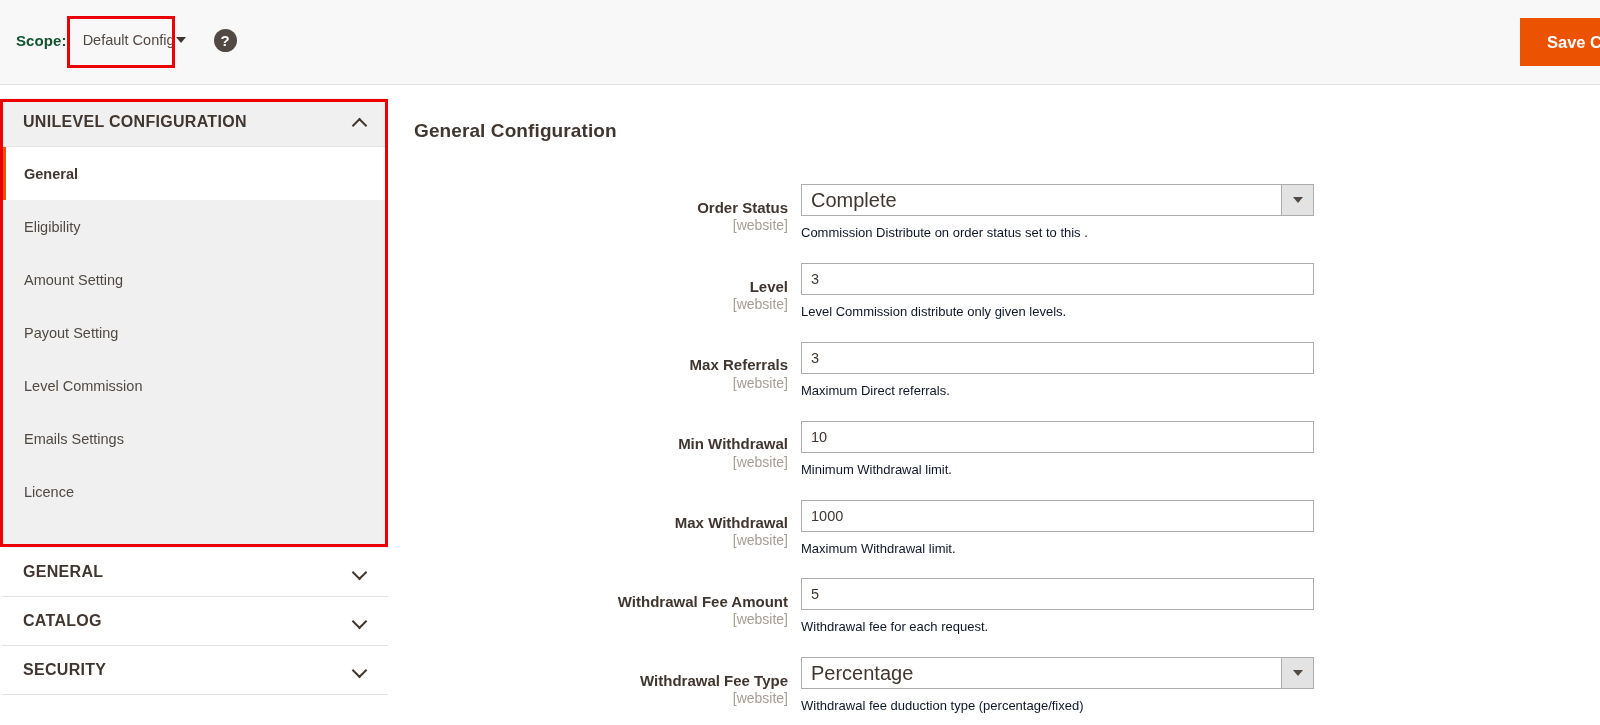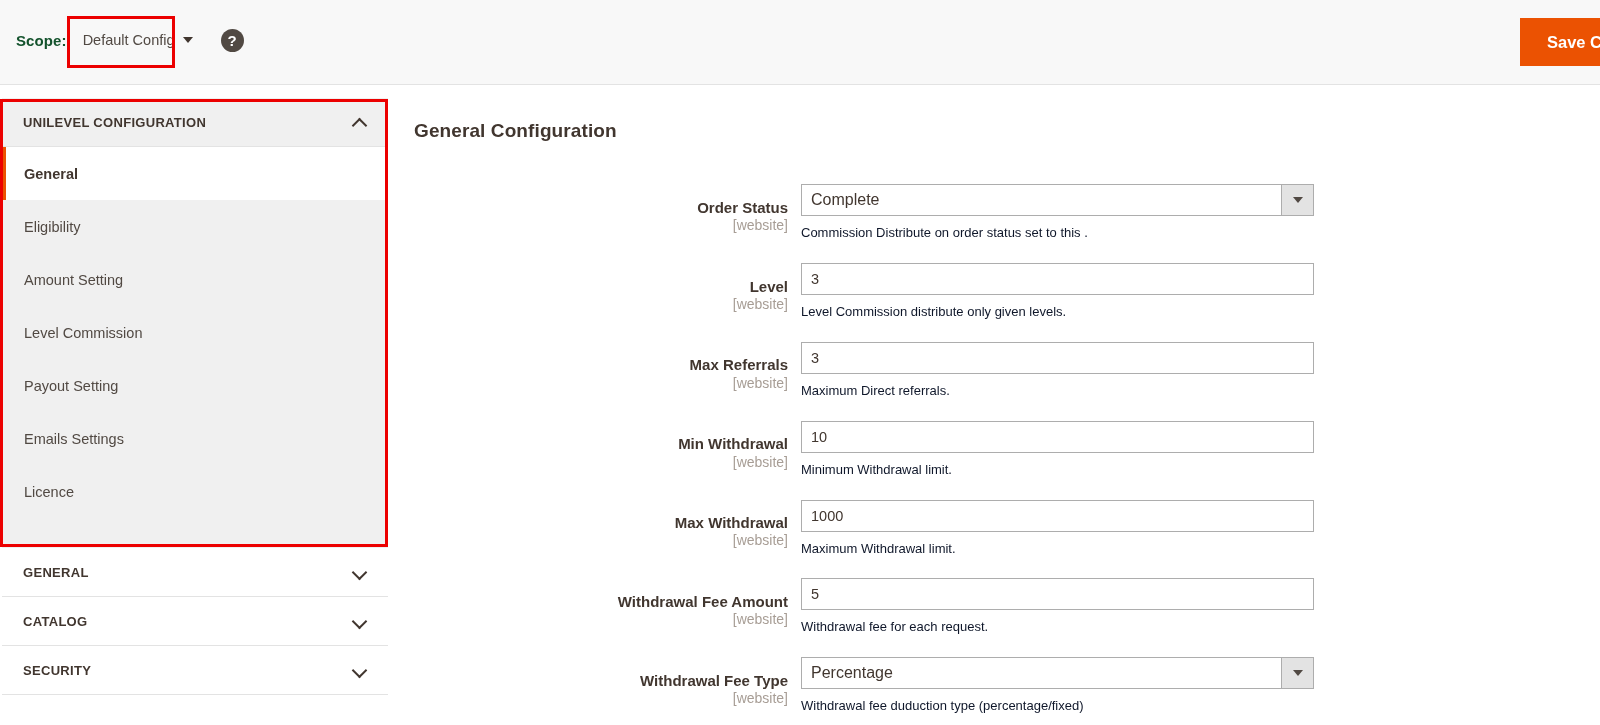--- a/index.html
+++ b/index.html
@@ -49,21 +49,21 @@
     height: 52px;
     border: 3px solid #ec0000;
     background: transparent;
     pointer-events: none;
     z-index: 5;
   }
 
   .scope-select {
     display: inline-flex;
     align-items: center;
-    gap: 8px;
+    gap: 1px;
     background: transparent;
     border: none;
     font-size: 14.5px;
     color: #514943;
     cursor: pointer;
     padding: 4px 2px;
     font-family: "Liberation Sans", sans-serif;
   }
 
   .caret-down {
@@ -136,21 +136,21 @@
     border-bottom: 1px solid #e3e3e3;
     cursor: pointer;
   }
 
   .nav-section-head.active {
     background: #f0f0f0;
     border-bottom: 1px solid #e3e3e3;
   }
 
   .nav-section-title {
-    font-size: 13px;
+    font-size: 16px;
     font-weight: bold;
     letter-spacing: 0.3px;
     color: #41362f;
     text-transform: uppercase;
     flex: 1;
   }
 
   .chev {
     width: 12px;
     height: 12px;
@@ -272,21 +272,21 @@
     width: 513px;
     height: 32px;
   }
 
   .select-box {
     width: 513px;
     height: 32px;
     border: 1px solid #adadad;
     background: #ffffff;
     padding: 0 42px 0 9px;
-    font-size: 16px;
+    font-size: 20px;
     color: #41362f;
     line-height: 30px;
     cursor: pointer;
     overflow: hidden;
     white-space: nowrap;
   }
 
   .select-arrow {
     position: absolute;
     right: 1px;
@@ -347,24 +347,24 @@
     <div class="nav-item current">
       <span>General</span>
     </div>
     <div class="nav-item">
       <span>Eligibility</span>
     </div>
     <div class="nav-item">
       <span>Amount Setting</span>
     </div>
     <div class="nav-item">
+      <span>Payout Setting</span>
+    </div>
+    <div class="nav-item">
       <span>Level Commission</span>
-    </div>
-    <div class="nav-item">
-      <span>Payout Setting</span>
     </div>
     <div class="nav-item">
       <span>Emails Settings</span>
     </div>
     <div class="nav-item">
       <span>Licence</span>
     </div>
   </div>
 
   <div class="nav-section-head">

